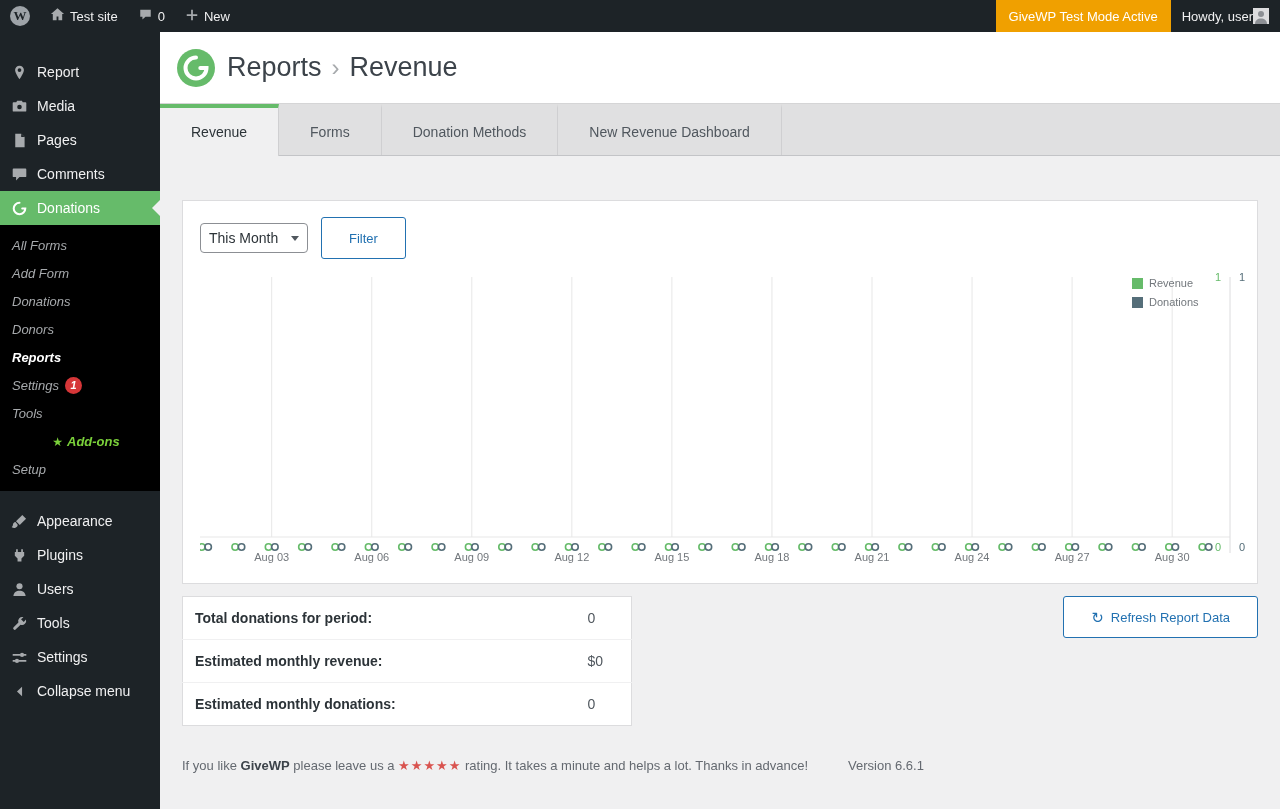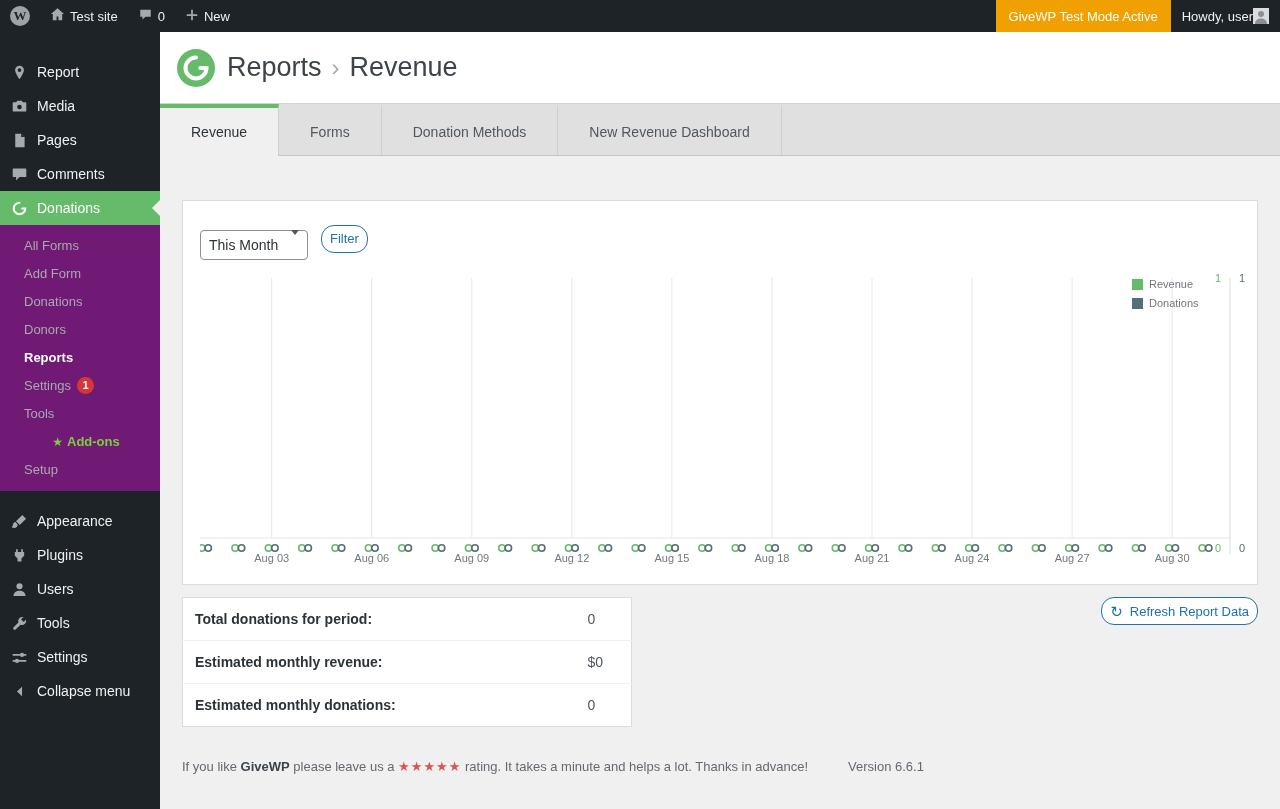--- a/index.html
+++ b/index.html
@@ -45,21 +45,21 @@
   .micon svg{ width:17px; height:17px; fill:#a7aaad; }
   .m-sep{ height:11px; }
   .m-sep2{ height:13px; }
   .m-item.active{ background:var(--brand,#66bb6a); color:#fff; }
   .m-item.active .micon svg{ fill:#fff; }
   .m-item.active::after{
     content:""; position:absolute; right:0; top:50%; margin-top:-8px;
     border-top:8px solid transparent; border-bottom:8px solid transparent;
     border-right:8px solid #f0f0f1;
   }
-  .submenu{ background:#701a75; padding:7px 12px; }
+  .submenu{ background:#000000; padding:7px 0;font-style:italic; }
   .sm-item{
     height:28px; line-height:28px; padding-left:12px; font-size:13px;
     color:#a7aaad; cursor:pointer; white-space:nowrap;
   }
   .sm-item.current{ color:#fff; font-weight:700; }
   .sm-item.addons{ color:var(--addons-green,#7ad03a); font-weight:700;text-align:center; }
   .badge{
     display:inline-block; min-width:17px; height:17px; border-radius:9px; padding:0 4px;
     background:var(--badge-red,#d63638); color:#fff; font-size:11px; line-height:17px;
     text-align:center; margin-left:6px; font-weight:700; vertical-align:1px;
@@ -94,30 +94,30 @@
 
   .card{
     background:#fff; border:1px solid #dcdcde;
   }
   .chart-card{ padding:16px 10px 10px 17px; }
   .filter-row{ display:flex; align-items:center; gap:13px; margin-bottom:10px; }
   .selwrap{ position:relative; display:inline-block; }
   .selwrap select{
     height:30px; border:1px solid #8c8f94; border-radius:4px; background:#fff;
     font:14px "Liberation Sans","DejaVu Sans",sans-serif; color:#2c3338;
-    padding:0 28px 0 8px; appearance:none; -webkit-appearance:none; cursor:pointer;margin-top:13px;
+    padding:0 28px 0 8px; appearance:none; -webkit-appearance:none; cursor:pointer;
   }
   .chev{
     position:absolute; right:9px; top:13px; pointer-events:none;
     border:4px solid transparent; border-top:5px solid #50575e; width:0; height:0;
   }
   .btn-blue{
-    display:inline-flex; align-items:center; gap:7px; height:28px;
+    display:inline-flex; align-items:center; gap:7px; height:42px;
     background:#fff; border:1px solid var(--link-blue,#2271b1); color:var(--link-blue,#2271b1);
-    border-radius:13px; padding:0 8px; font:13px "Liberation Sans","DejaVu Sans",sans-serif;
+    border-radius:3px; padding:0 27px; font:13px "Liberation Sans","DejaVu Sans",sans-serif;
     cursor:pointer;
   }
   .ricon{ font-size:15px; line-height:1; }
   .chart svg text, .chart text{ font:11px "Liberation Sans","DejaVu Sans",sans-serif; fill:#72777c; }
 
   .row2{ display:flex; justify-content:space-between; align-items:flex-start; margin-top:12px; }
   table.summary{ width:450px; border-collapse:collapse; background:#fff; border:1px solid #dcdcde; }
   table.summary td{ padding:13px 12px; font-size:14px; }
   table.summary tr + tr td{ border-top:1px solid #f0f0f1; }
   td.s-label{ font-weight:700; color:#2c3338; }

